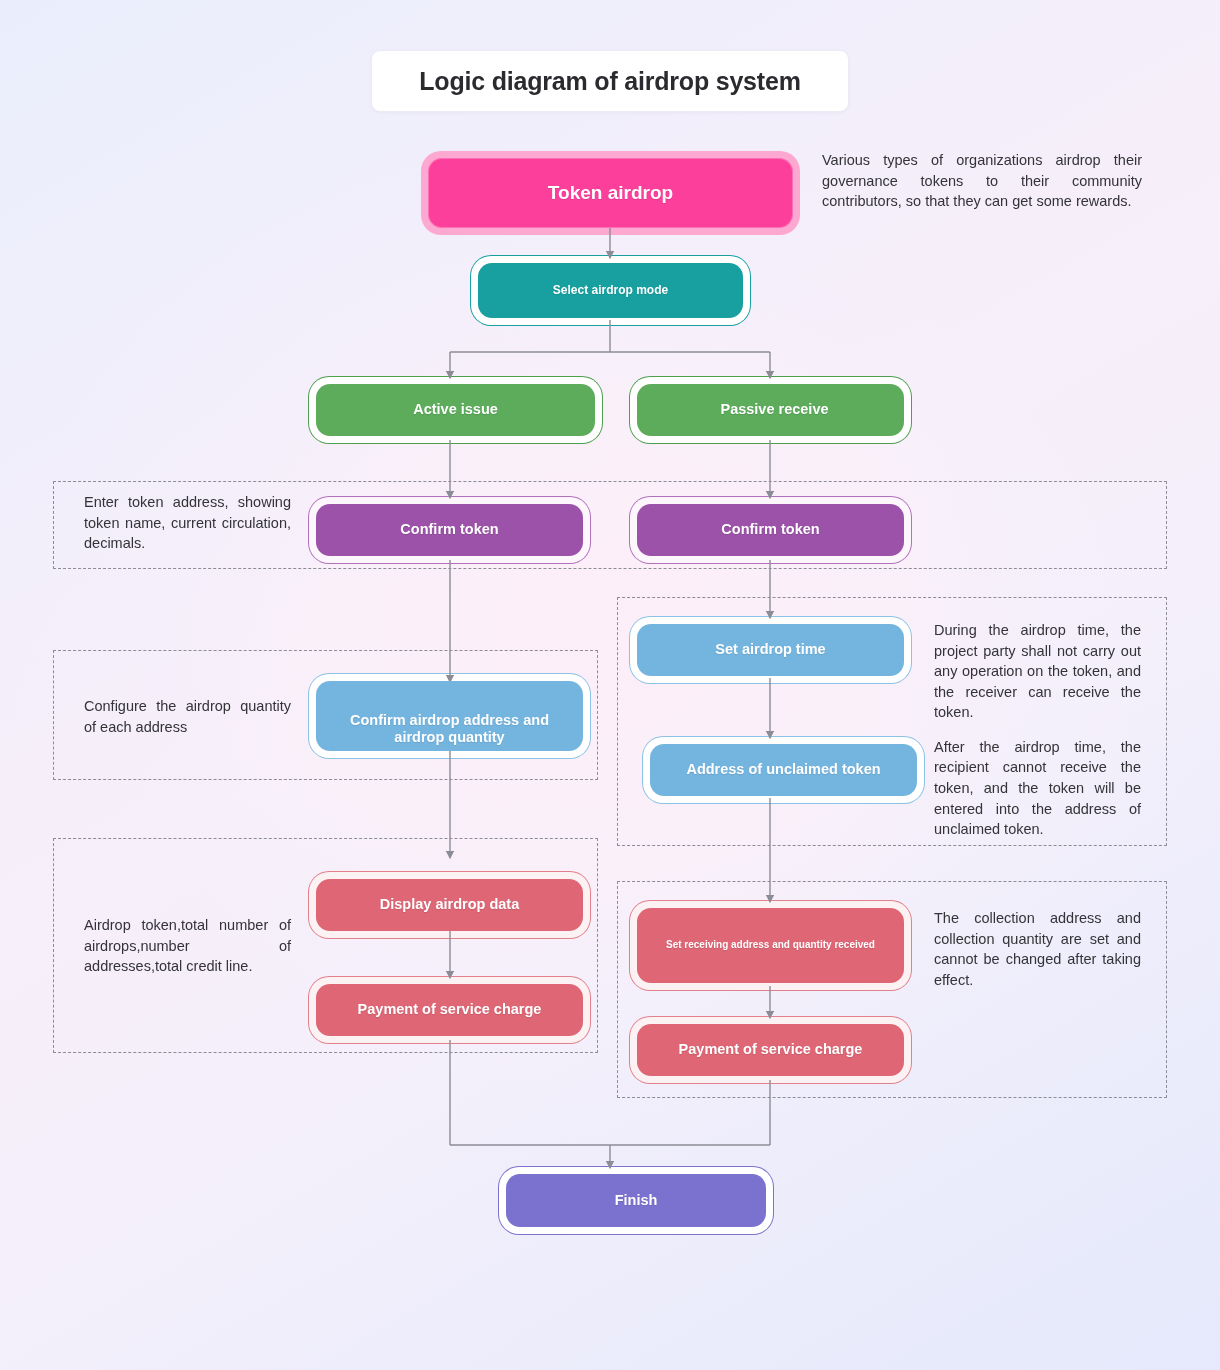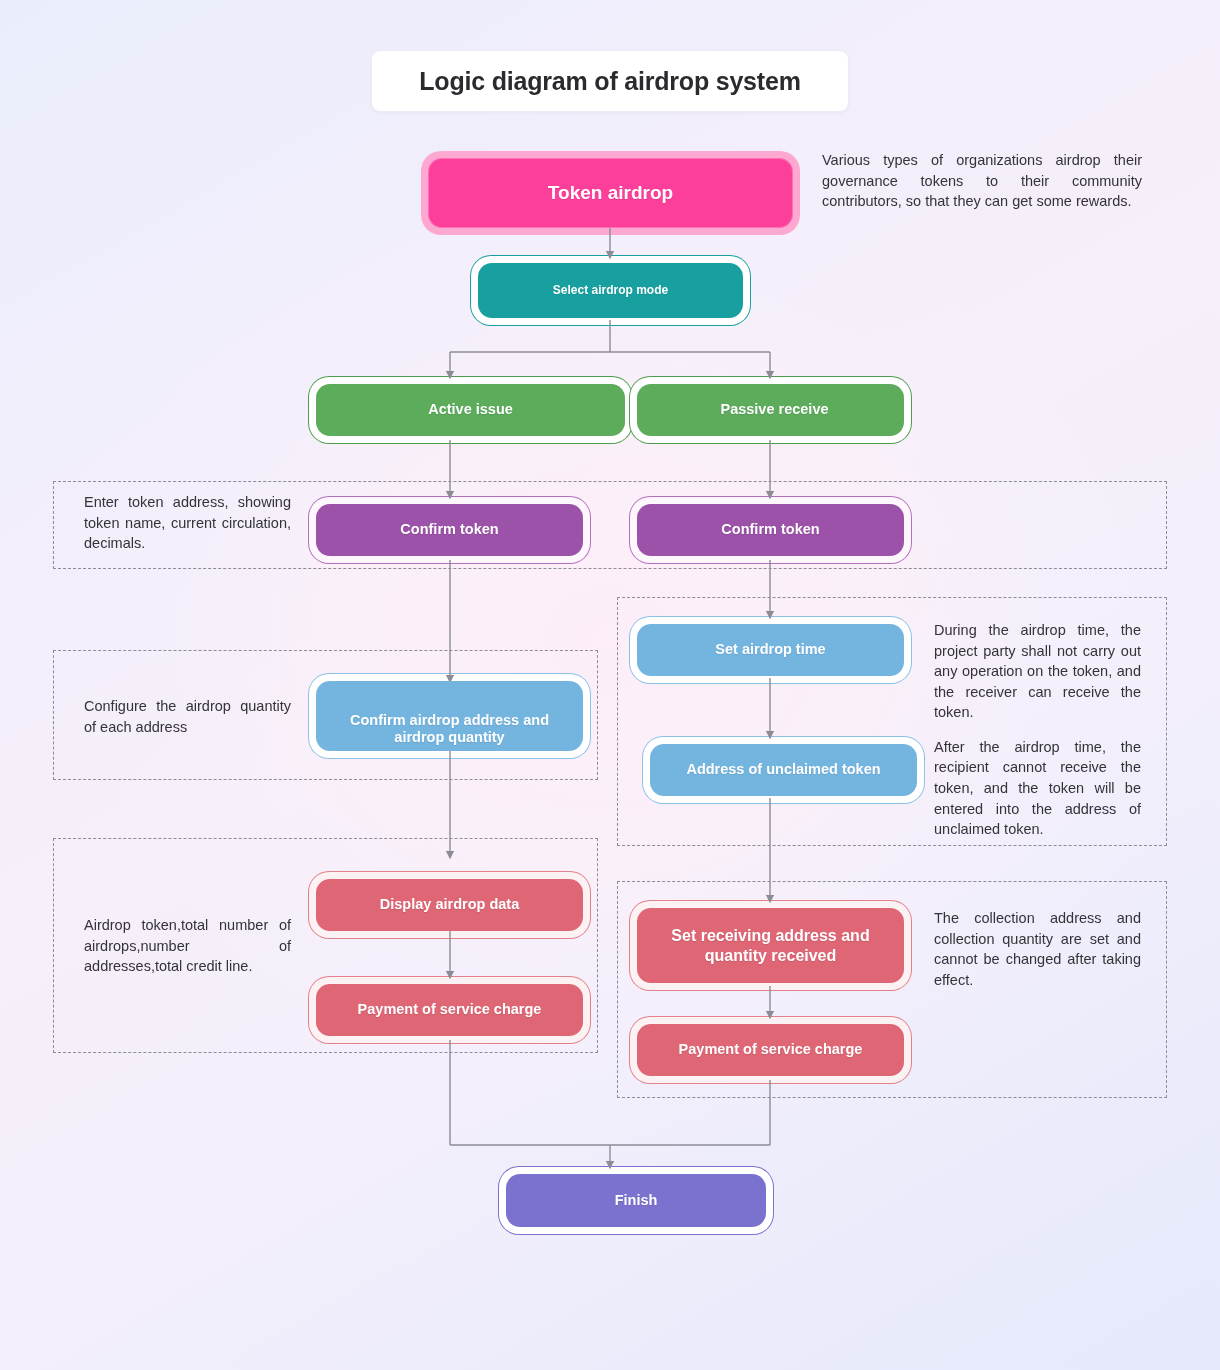--- a/index.html
+++ b/index.html
@@ -178,21 +178,21 @@
   </div>
 
   <div class="node n-pink" style="left:428px; top:158px; width:365px; height:70px;">
     <span class="lbl" style="font-size:19px;">Token airdrop</span>
   </div>
 
   <div class="node n-teal" style="left:478px; top:263px; width:265px; height:55px;">
     <span class="lbl" style="font-size:12px;">Select airdrop mode</span>
   </div>
 
-  <div class="node n-green" style="left:316px; top:384px; width:309px; height:52px;text-align:right;">
+  <div class="node n-green" style="left:316px; top:384px; width:279px; height:52px;text-align:right;">
     <span class="lbl" style="font-size:14.5px;">Active issue</span>
   </div>
 
   <div class="node n-green" style="left:637px; top:384px; width:267px; height:52px;">
     <span class="lbl" style="font-size:14.5px;margin-left:8px;">Passive receive</span>
   </div>
 
   <div class="node n-purple" style="left:316px; top:504px; width:267px; height:52px;">
     <span class="lbl" style="font-size:14.5px;">Confirm token</span>
   </div>
@@ -215,21 +215,21 @@
 
   <div class="node n-red" style="left:316px; top:864px; width:267px; height:52px;margin-top:15px;">
     <span class="lbl" style="font-size:14.5px;">Display airdrop data</span>
   </div>
 
   <div class="node n-red" style="left:316px; top:984px; width:267px; height:52px;">
     <span class="lbl" style="font-size:14.5px;">Payment of service charge</span>
   </div>
 
   <div class="node n-red" style="left:637px; top:908px; width:267px; height:75px;">
-    <span class="lbl" style="font-size:16px;">Set receiving address and quantity received</span>
+    <span class="lbl" style="font-size:10px;">Set receiving address and quantity received</span>
   </div>
 
   <div class="node n-red" style="left:637px; top:1024px; width:267px; height:52px;">
     <span class="lbl" style="font-size:14.5px;">Payment of service charge</span>
   </div>
 
   <div class="node n-violet" style="left:506px; top:1174px; width:260px; height:53px;">
     <span class="lbl" style="font-size:14.5px;">Finish</span>
   </div>
 

